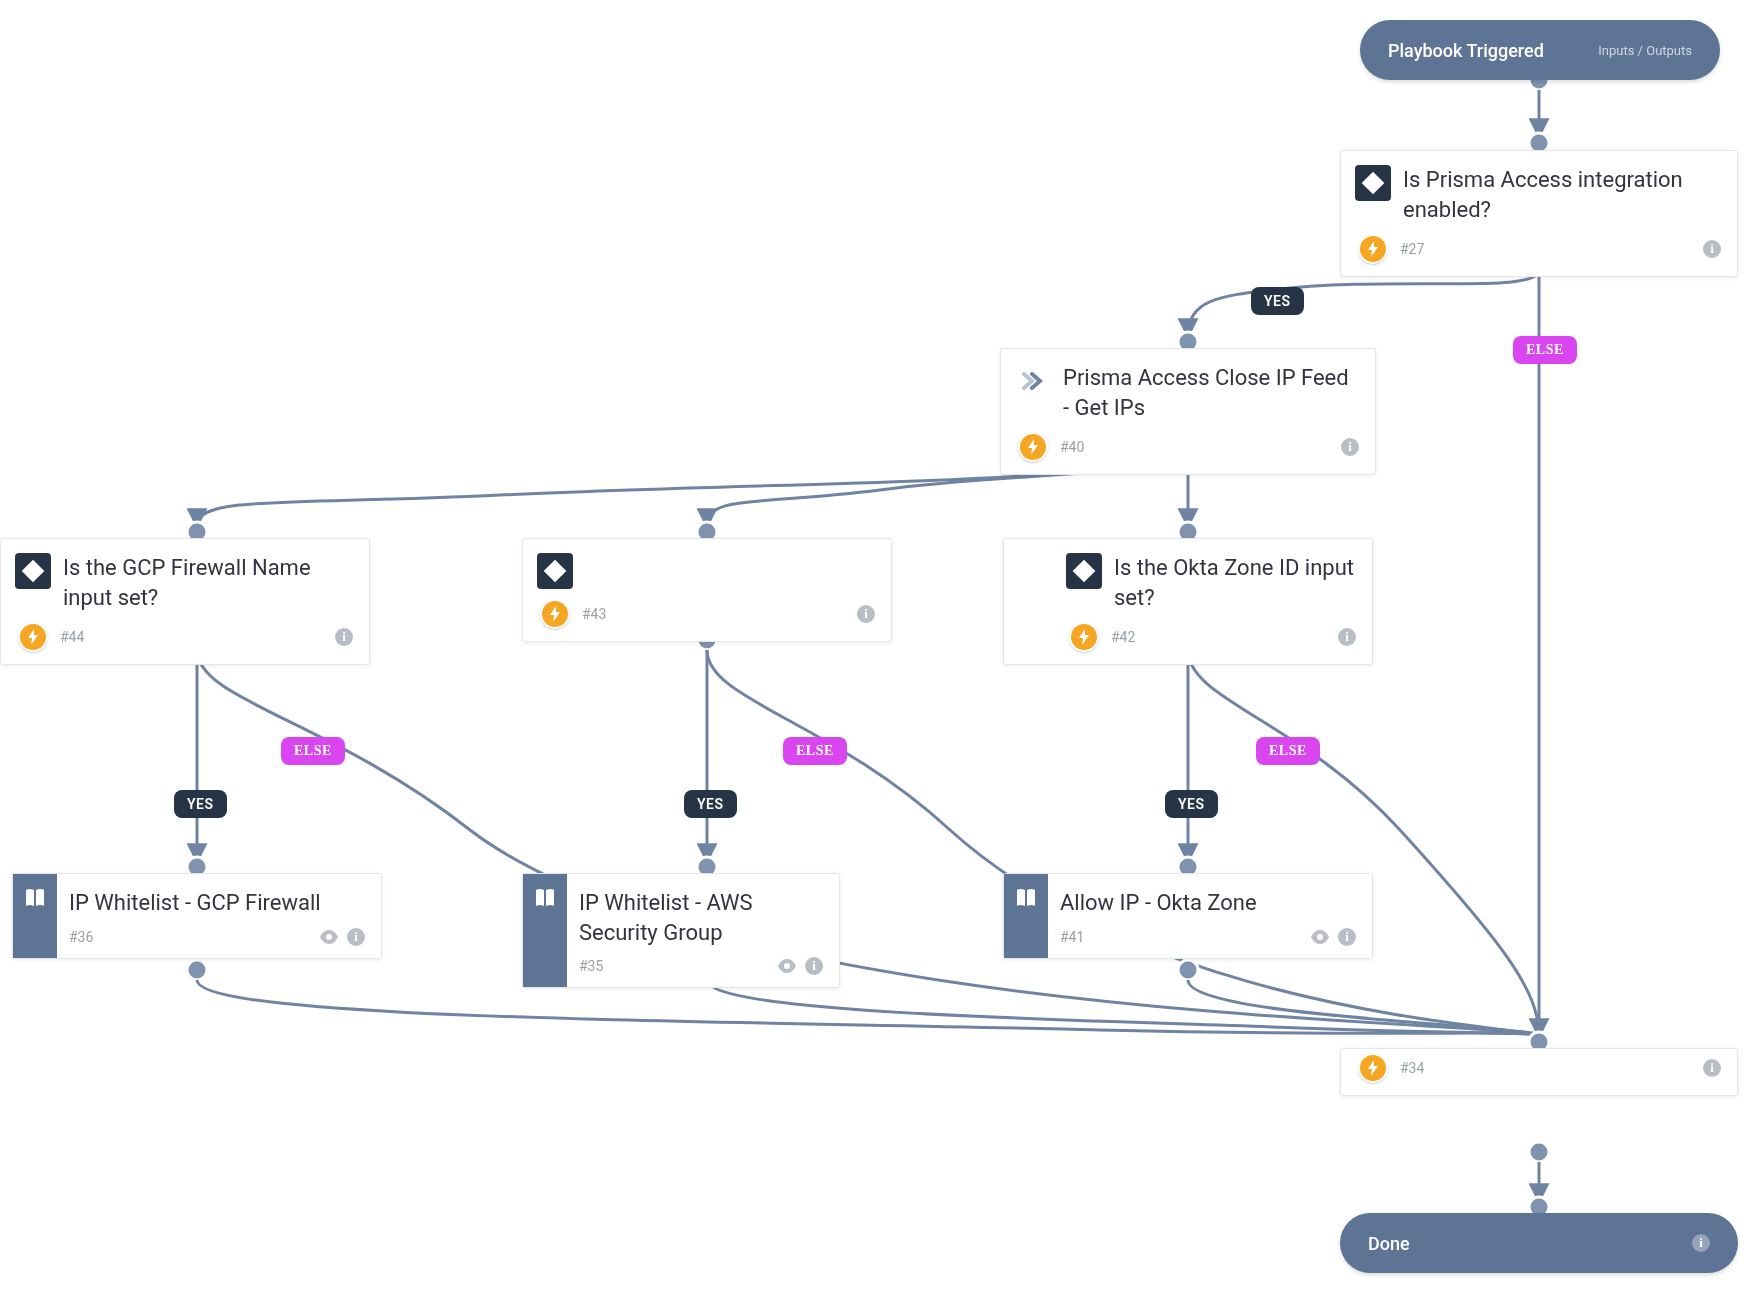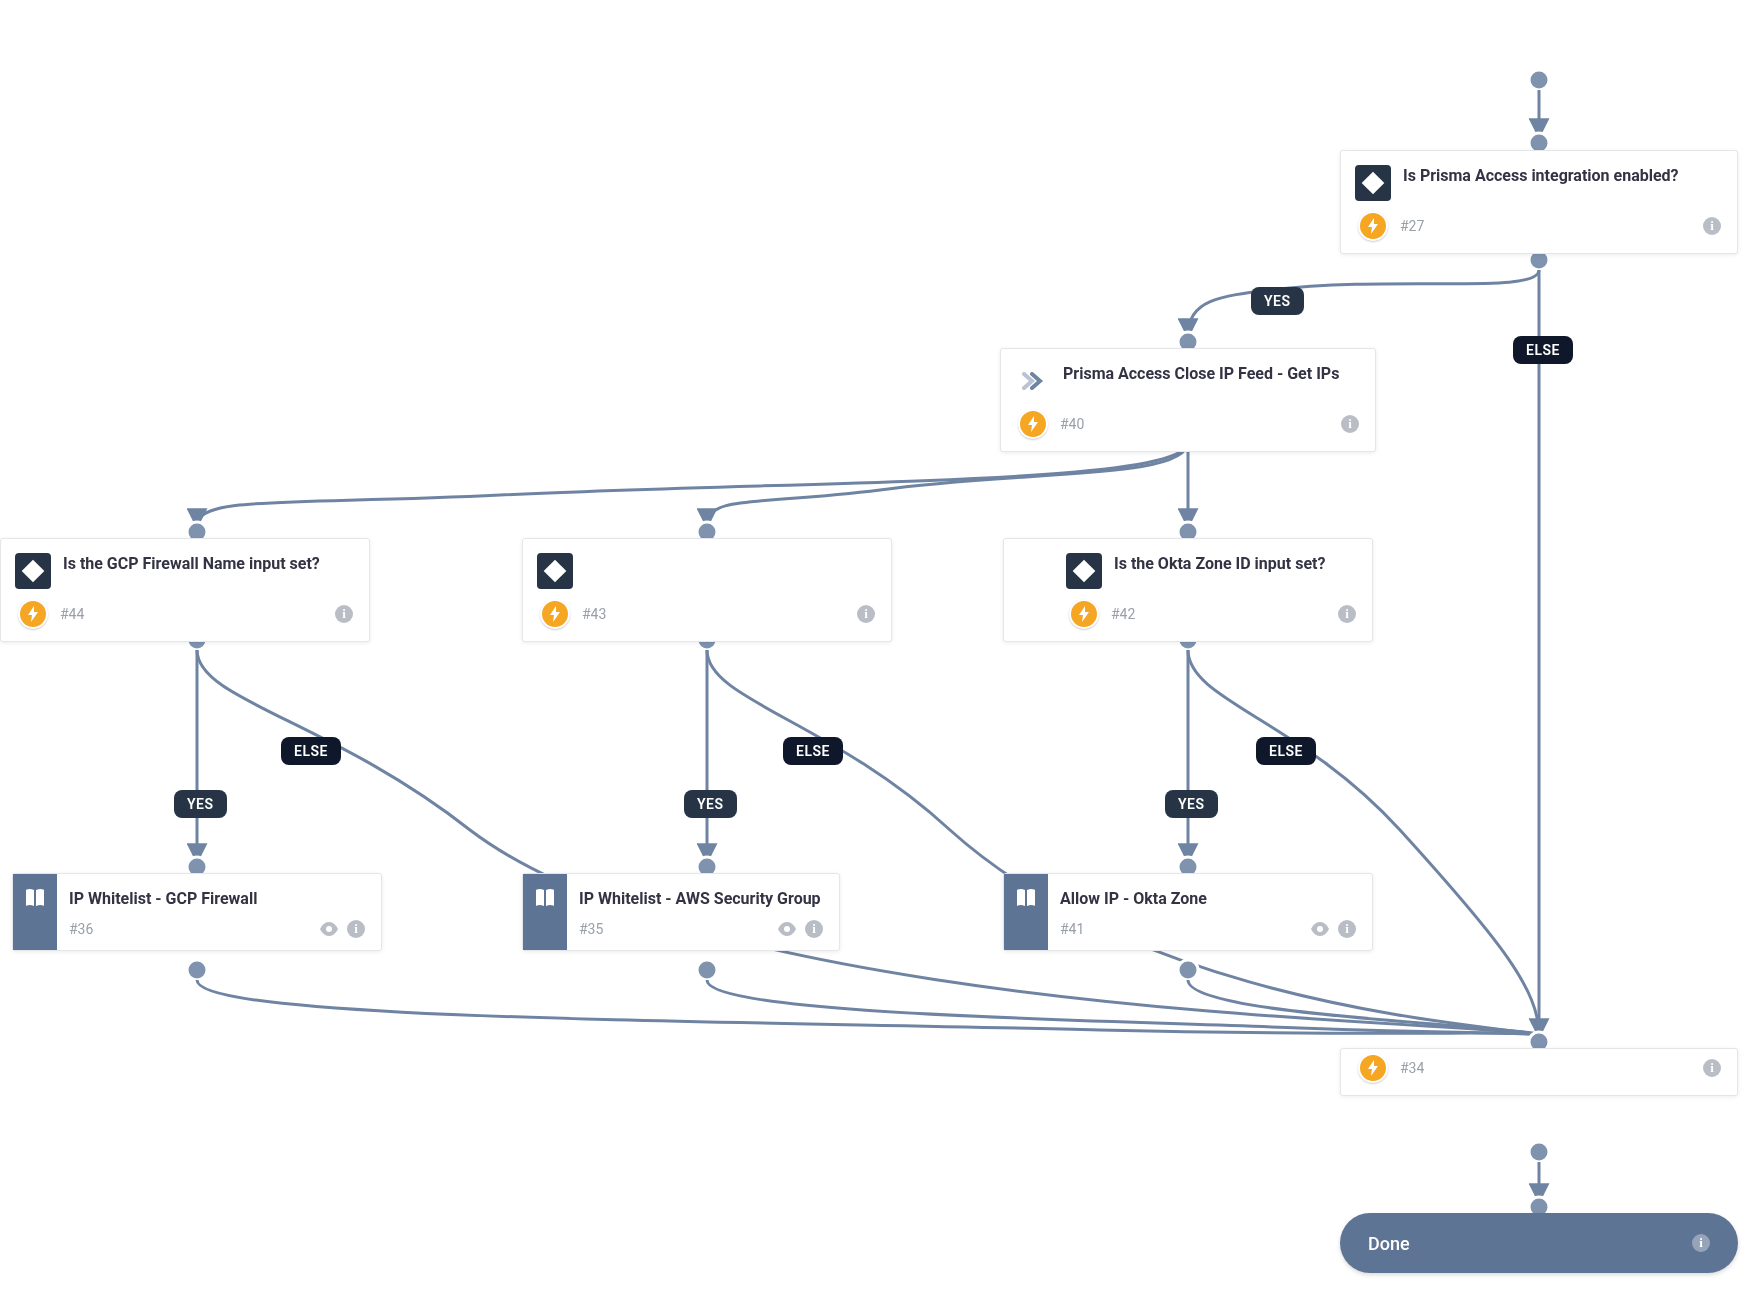--- a/index.html
+++ b/index.html
@@ -54,24 +54,23 @@
   .task .head {
     display: flex;
     align-items: flex-start;
     padding: 14px 18px 6px 14px;
   }
   .task .titleblock {
     flex: 1;
     padding-left: 12px;
   }
   .task .tlabel {
-    font-size: 16px;
+    font-size: 22px;
     color: #334;
     line-height: 1.35;
-    font-weight: bold;
   }
   .task .foot {
     display: flex;
     align-items: center;
     padding: 4px 16px 12px 14px;
   }
   .task .num {
     font-size: 14px;
     color: #9aa0a8;
     padding-left: 12px;
@@ -134,21 +133,21 @@
   .edge-label {
     position: absolute;
     padding: 6px 13px;
     border-radius: 8px;
     font-size: 14px;
     font-weight: 600;
     color: #fff;
     letter-spacing: .5px;
   }
   .edge-label.yes { background:#263445; }
-  .edge-label.else { background:#0f172a; }
+  .edge-label.else { background:#d946ef;font-family:Liberation Serif, serif; }
 
   
   .done {
     position:absolute;
     height:60px;
     border-radius:30px;
     background:#5e7494;
     color:#fff;
     display:flex;
     align-items:center;
@@ -218,20 +217,24 @@
     <path d="M 1188 980 C 1188 1010, 1400 1020, 1480 1028 C 1520 1032, 1535 1032, 1539 1035"></path>
 
     <circle cx="1539" cy="1042" r="10" fill="#7f93af" stroke="#fff" stroke-width="3"></circle>
 
     <circle cx="1539" cy="1152" r="10" fill="#7f93af" stroke="#fff" stroke-width="3"></circle>
     <path d="M 1539 1162 L 1539 1200" marker-end="url(#arr)"></path>
     <circle cx="1539" cy="1207" r="10" fill="#7f93af" stroke="#fff" stroke-width="3"></circle>
   </g>
 </svg>
 
+<div class="trigger" style="left:1360px; top:20px; width:360px;">
+  <span class="title">Playbook Triggered</span>
+  <span class="io">Inputs / Outputs</span>
+</div>
 
 <div class="task" style="left:1340px; top:150px; width:398px;">
   <div class="head">
     <div class="icon-block dark">
           <div class="diamond"></div>
         </div>
     <div class="titleblock">
           <div class="tlabel">Is Prisma Access integration enabled?</div>
         </div>
   </div>

